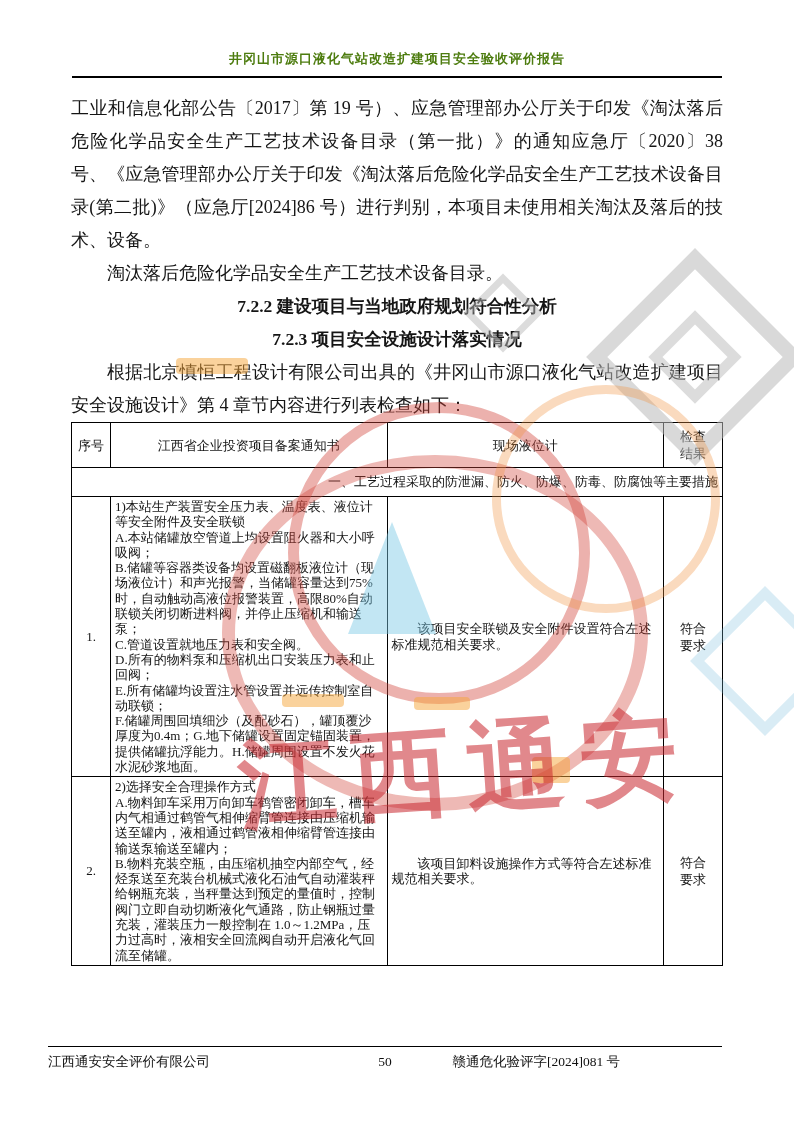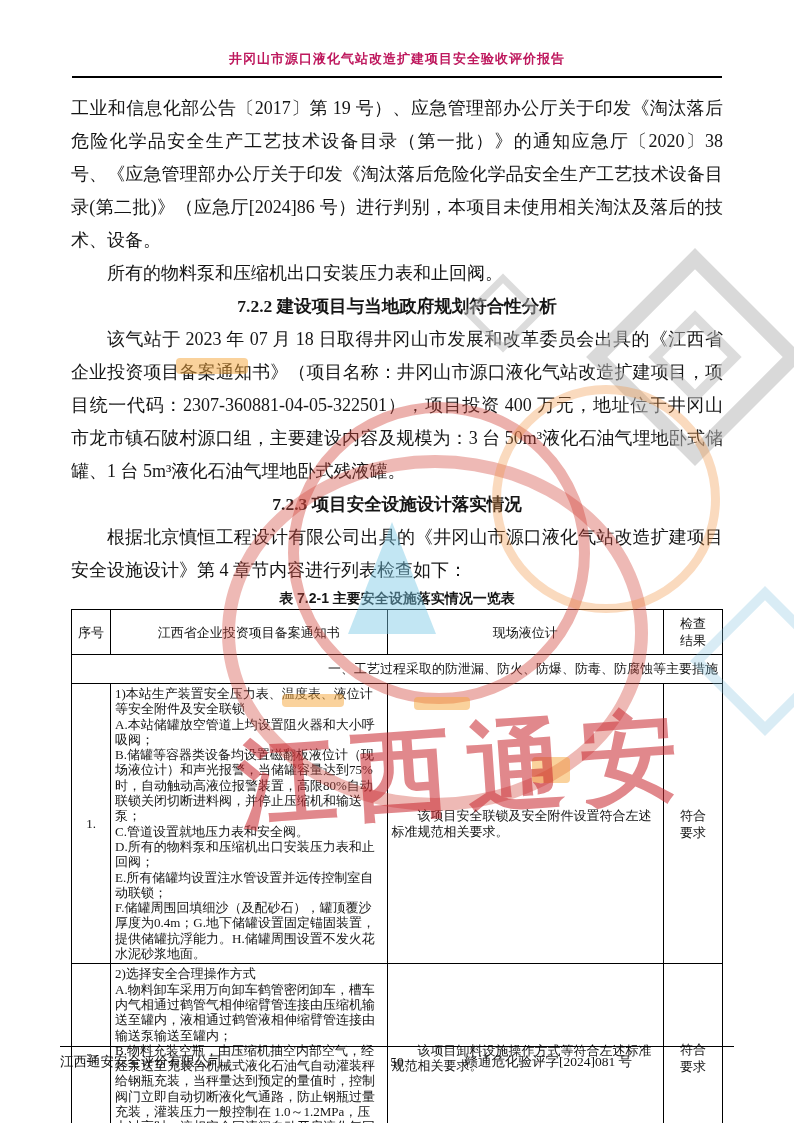--- a/index.html
+++ b/index.html
@@ -7,21 +7,21 @@
     width:794px;height:1123px;background:#ffffff;position:relative;overflow:hidden;
     font-family:"Liberation Serif","DejaVu Serif",serif;color:#151515;
     -webkit-font-smoothing:antialiased;
   }
   .page{position:absolute;inset:0;}
 
   
   .doc-header{
     position:absolute;top:50px;left:72px;width:650px;text-align:center;
     font-family:"Liberation Sans","DejaVu Sans",sans-serif;
-    font-weight:bold;font-size:13px;letter-spacing:1px;color:#be185d;
+    font-weight:bold;font-size:13px;letter-spacing:1px;color:#4d7c0f;
   }
   .header-rule{position:absolute;top:76px;left:72px;width:650px;border-top:2.5px solid #000;}
 
   
   .content{
     position:absolute;top:92px;left:71px;width:652px;
     font-size:18px;line-height:33px;text-align:justify;z-index:1;
   }
   .content p{margin:0;}
   .content p.indent{text-indent:2em;}
@@ -49,21 +49,21 @@
   th.c-result,td.c-result{width:50px;text-align:center;}
   tr.head-row th{text-align:center;height:40px;line-height:17px;}
   tr.section-row td{text-align:right;height:24px;}
   .pre{white-space:pre-line;}
   .check-text{text-indent:2em;}
   .wrap2{display:inline-block;width:2em;line-height:17px;text-align:center;}
   .wrap2n{display:inline-block;width:2em;line-height:17px;text-align:center;}
 
   
   .doc-footer{
-    position:absolute;top:1046px;left:60px;width:674px;border-top:1px solid #000;
+    position:absolute;top:1046px;left:48px;width:674px;border-top:1px solid #000;
     font-size:13.5px;color:#111;z-index:1;
   }
   .doc-footer .row{display:flex;justify-content:space-between;align-items:baseline;padding-top:6px;}
   .doc-footer .left{width:40%;text-align:left;}
   .doc-footer .center{width:20%;text-align:center;}
   .doc-footer .right{width:40%;text-align:left;}
 
   
   .wm{position:absolute;pointer-events:none;z-index:3;}
   .wm-ring1{left:288px;top:402px;width:280px;height:280px;border:11px solid rgba(210,70,60,0.42);border-radius:50%;}
@@ -96,26 +96,24 @@
 </head>
 <body>
 
 <div class="page">
 
   <div class="doc-header">井冈山市源口液化气站改造扩建项目安全验收评价报告</div>
   <div class="header-rule"></div>
 
   <div class="content">
     <p>工业和信息化部公告〔2017〕第 19 号）、应急管理部办公厅关于印发《淘汰落后危险化学品安全生产工艺技术设备目录（第一批）》的通知应急厅〔2020〕38 号、《应急管理部办公厅关于印发《淘汰落后危险化学品安全生产工艺技术设备目录(第二批)》（应急厅[2024]86 号）进行判别，本项目未使用相关淘汰及落后的技术、设备。</p>
-    <p class="indent">所有的物料泵和压缩机出口安装压力表和止回阀。</p>
+    <p class="indent">淘汰落后危险化学品安全生产工艺技术设备目录。</p>
     <p class="h-num">7.2.2 建设项目与当地政府规划符合性分析</p>
-    <p class="indent">该气站于 2023 年 07 月 18 日取得井冈山市发展和改革委员会出具的《江西省企业投资项目备案通知书》（项目名称：井冈山市源口液化气站改造扩建项目，项目统一代码：2307-360881-04-05-322501），项目投资 400 万元，地址位于井冈山市龙市镇石陂村源口组，主要建设内容及规模为：3 台 50m³液化石油气埋地卧式储罐、1 台 5m³液化石油气埋地卧式残液罐。</p>
     <p class="h-num">7.2.3 项目安全设施设计落实情况</p>
     <p class="indent">根据北京慎恒工程设计有限公司出具的《井冈山市源口液化气站改造扩建项目安全设施设计》第 4 章节内容进行列表检查如下：</p>
-    <p class="tbl-caption">表 7.2-1 主要安全设施落实情况一览表</p>
 
     <table class="facility">
       <tbody>
           <tr class="head-row">
         <th class="c-no"><span class="wrap2n">序号</span></th>
         <th>江西省企业投资项目备案通知书</th>
         <th>现场液位计</th>
         <th class="c-result"><span class="wrap2n">检查结果</span></th>
       </tr>
       <tr class="section-row">

